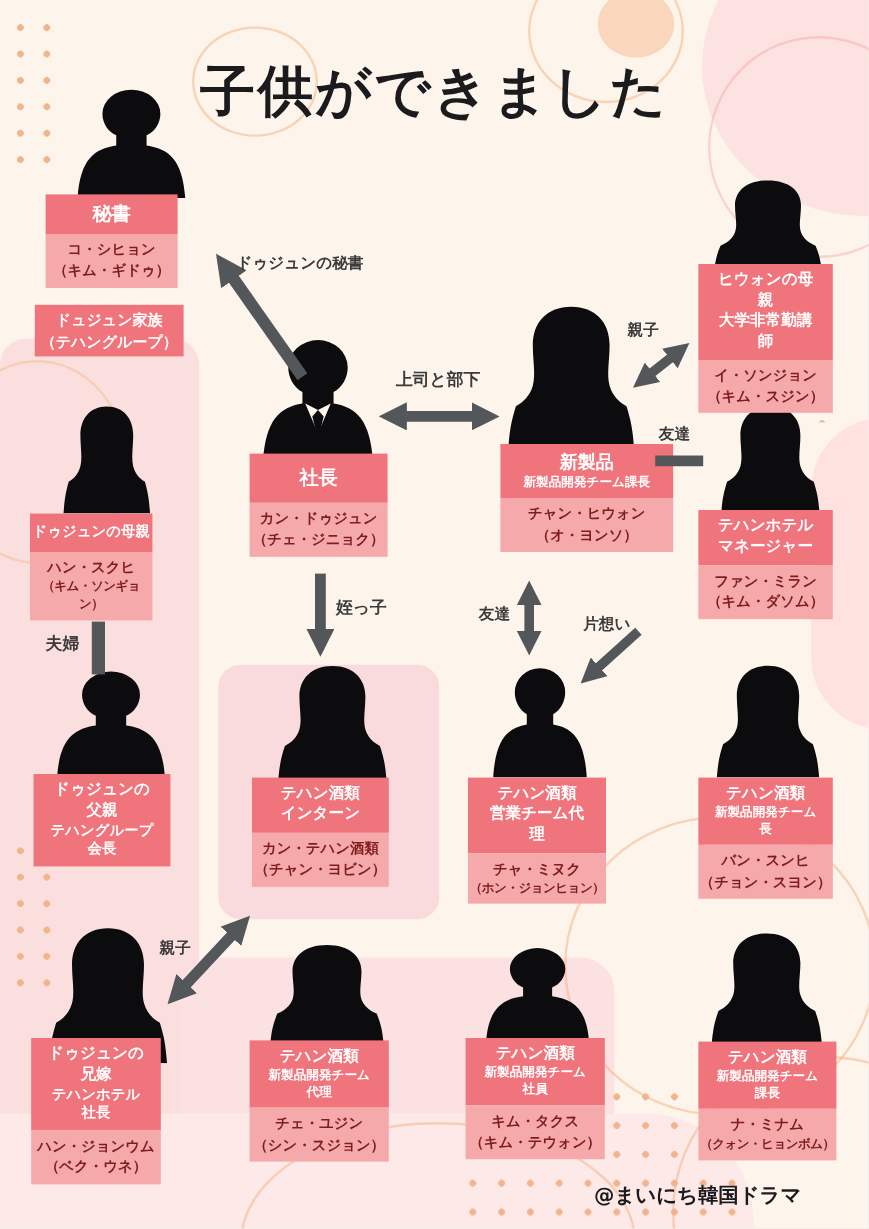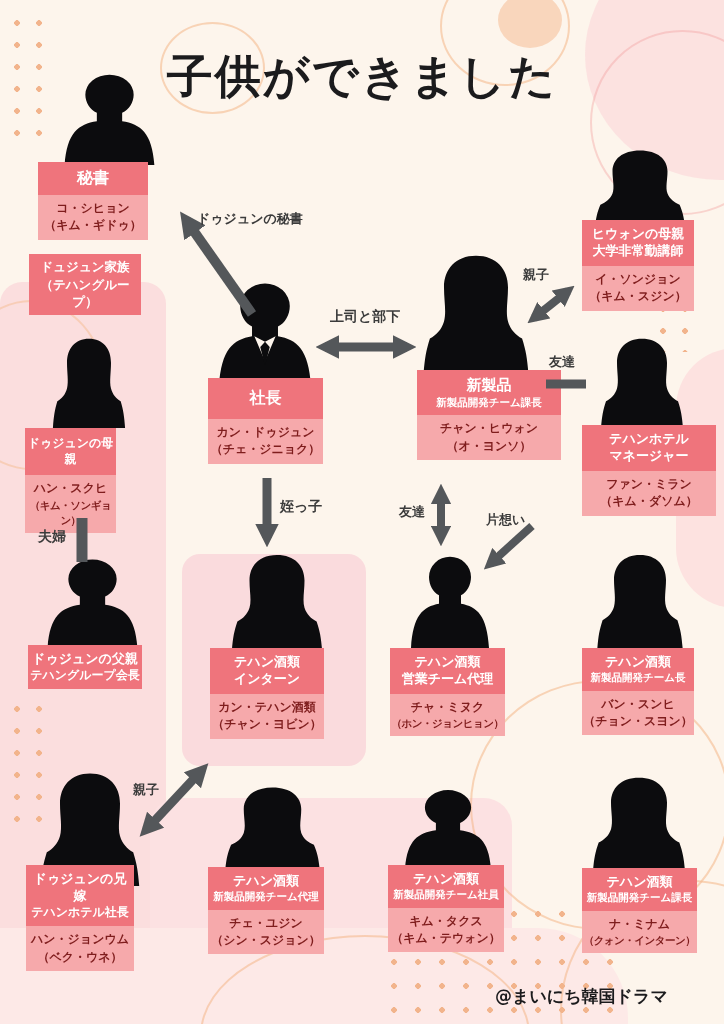--- a/index.html
+++ b/index.html
@@ -35,21 +35,21 @@
   .title {
     position:absolute; z-index:3; left:0; top:46px; width:100%;
     text-align:center; font-size:46px; font-weight:900; color:#1b1b1d; letter-spacing:2px;
   }
   .watermark { position:absolute; z-index:3; left:495px; top:985px; font-size:17px; font-weight:900; color:#1b1b1d; }
   
   .figure { position:absolute; z-index:1; }
   .figure svg { width:100%; height:100%; display:block; }
   
   .card { position:absolute; z-index:2; text-align:center; box-shadow:0 0 0 0 transparent; }
-  .hdr { background:#ef747c; color:#fff; font-weight:bold; padding:6px 2px; line-height:1.3; }
+  .hdr { background:#ef747c; color:#fff; font-weight:bold; padding:6px 12px; line-height:1.3; }
   .hdr .hl  { font-size:13px; }
   .hdr .hl-big { font-size:16px; }
   .hdr .hl-med { font-size:15px; }
   .hdr .hl-sub { font-size:10.5px; }
   .hdr .hl-sm { font-size:12px; }
   .bdy { background:#f6a9ab; color:#7f1d1d; font-size:12px; font-weight:bold; padding:5px 1px; line-height:1.45; }
   .bdy .tight { font-size:10.5px; letter-spacing:-0.5px; }
   .tagbox { position:absolute; z-index:2; background:#ef747c; color:#fff; font-weight:bold; font-size:12.5px; text-align:center; line-height:1.4; padding:4px 2px; }
   
   .arrows { position:absolute; z-index:2; left:0; top:0; }
@@ -168,21 +168,21 @@
 
   <div class="card" style="left:38px;top:162px;width:110px">
     <div class="hdr">
         <div class="hl hl-big">秘書</div>
       </div>
     <div class="bdy">
       <div>コ・シヒョン</div>
       <div>（キム・ギドゥ）</div>
     </div>
   </div>
-  <div class="tagbox" style="left:29px;top:254px;width:112px">
+  <div class="tagbox" style="left:29px;top:254px;width:124px">
     <div>ドュジュン家族</div>
     <div>（テハングループ）</div>
   </div>
 
   <div class="card" style="left:582px;top:220px;width:112px">
     <div class="hdr">
       <div class="hl">ヒウォンの母親</div>
       <div class="hl">大学非常勤講師</div>
     </div>
     <div class="bdy">
@@ -205,32 +205,32 @@
     <div class="hdr">
       <div class="hl hl-med">新製品</div>
       <div class="hl hl-sub">新製品開発チーム課長</div>
     </div>
     <div class="bdy">
       <div>チャン・ヒウォン</div>
       <div>（オ・ヨンソ）</div>
     </div>
   </div>
 
-  <div class="card" style="left:582px;top:425px;width:134px">
+  <div class="card" style="left:582px;top:425px;width:112px">
     <div class="hdr">
       <div class="hl">テハンホテル</div>
       <div class="hl">マネージャー</div>
     </div>
     <div class="bdy">
       <div>ファン・ミラン</div>
       <div>（キム・ダソム）</div>
     </div>
   </div>
 
-  <div class="card" style="left:25px;top:428px;width:91px">
+  <div class="card" style="left:25px;top:428px;width:102px">
     <div class="hdr" style="padding:8px 1px">
         <div class="hl hl-sm">ドゥジュンの母親</div>
       </div>
     <div class="bdy">
       <div>ハン・スクヒ</div>
       <div class="tight">（キム・ソンギョン）</div>
     </div>
   </div>
 
   <div class="card" style="left:28px;top:645px;width:114px">
@@ -306,21 +306,21 @@
     </div>
   </div>
 
   <div class="card" style="left:582px;top:868px;width:115px">
     <div class="hdr">
       <div class="hl">テハン酒類</div>
       <div class="hl hl-sub">新製品開発チーム課長</div>
     </div>
     <div class="bdy">
       <div>ナ・ミナム</div>
-      <div class="tight">（クォン・インターン）</div>
+      <div class="tight">（クォン・ヒョンボム）</div>
     </div>
   </div>
 
   <svg class="arrows" width="724" height="1024" viewBox="0 0 724 1024">
     <defs>
       <marker id="ah" viewBox="0 0 10 10" refX="6" refY="5" markerWidth="2.6" markerHeight="2.6" orient="auto-start-reverse">
         <path d="M0 0 L10 5 L0 10 Z" fill="#54575a"></path>
       </marker>
     </defs>
     <line x1="252" y1="314" x2="186" y2="220" stroke="#54575a" stroke-width="10" marker-end="url(#ah)"></line>

